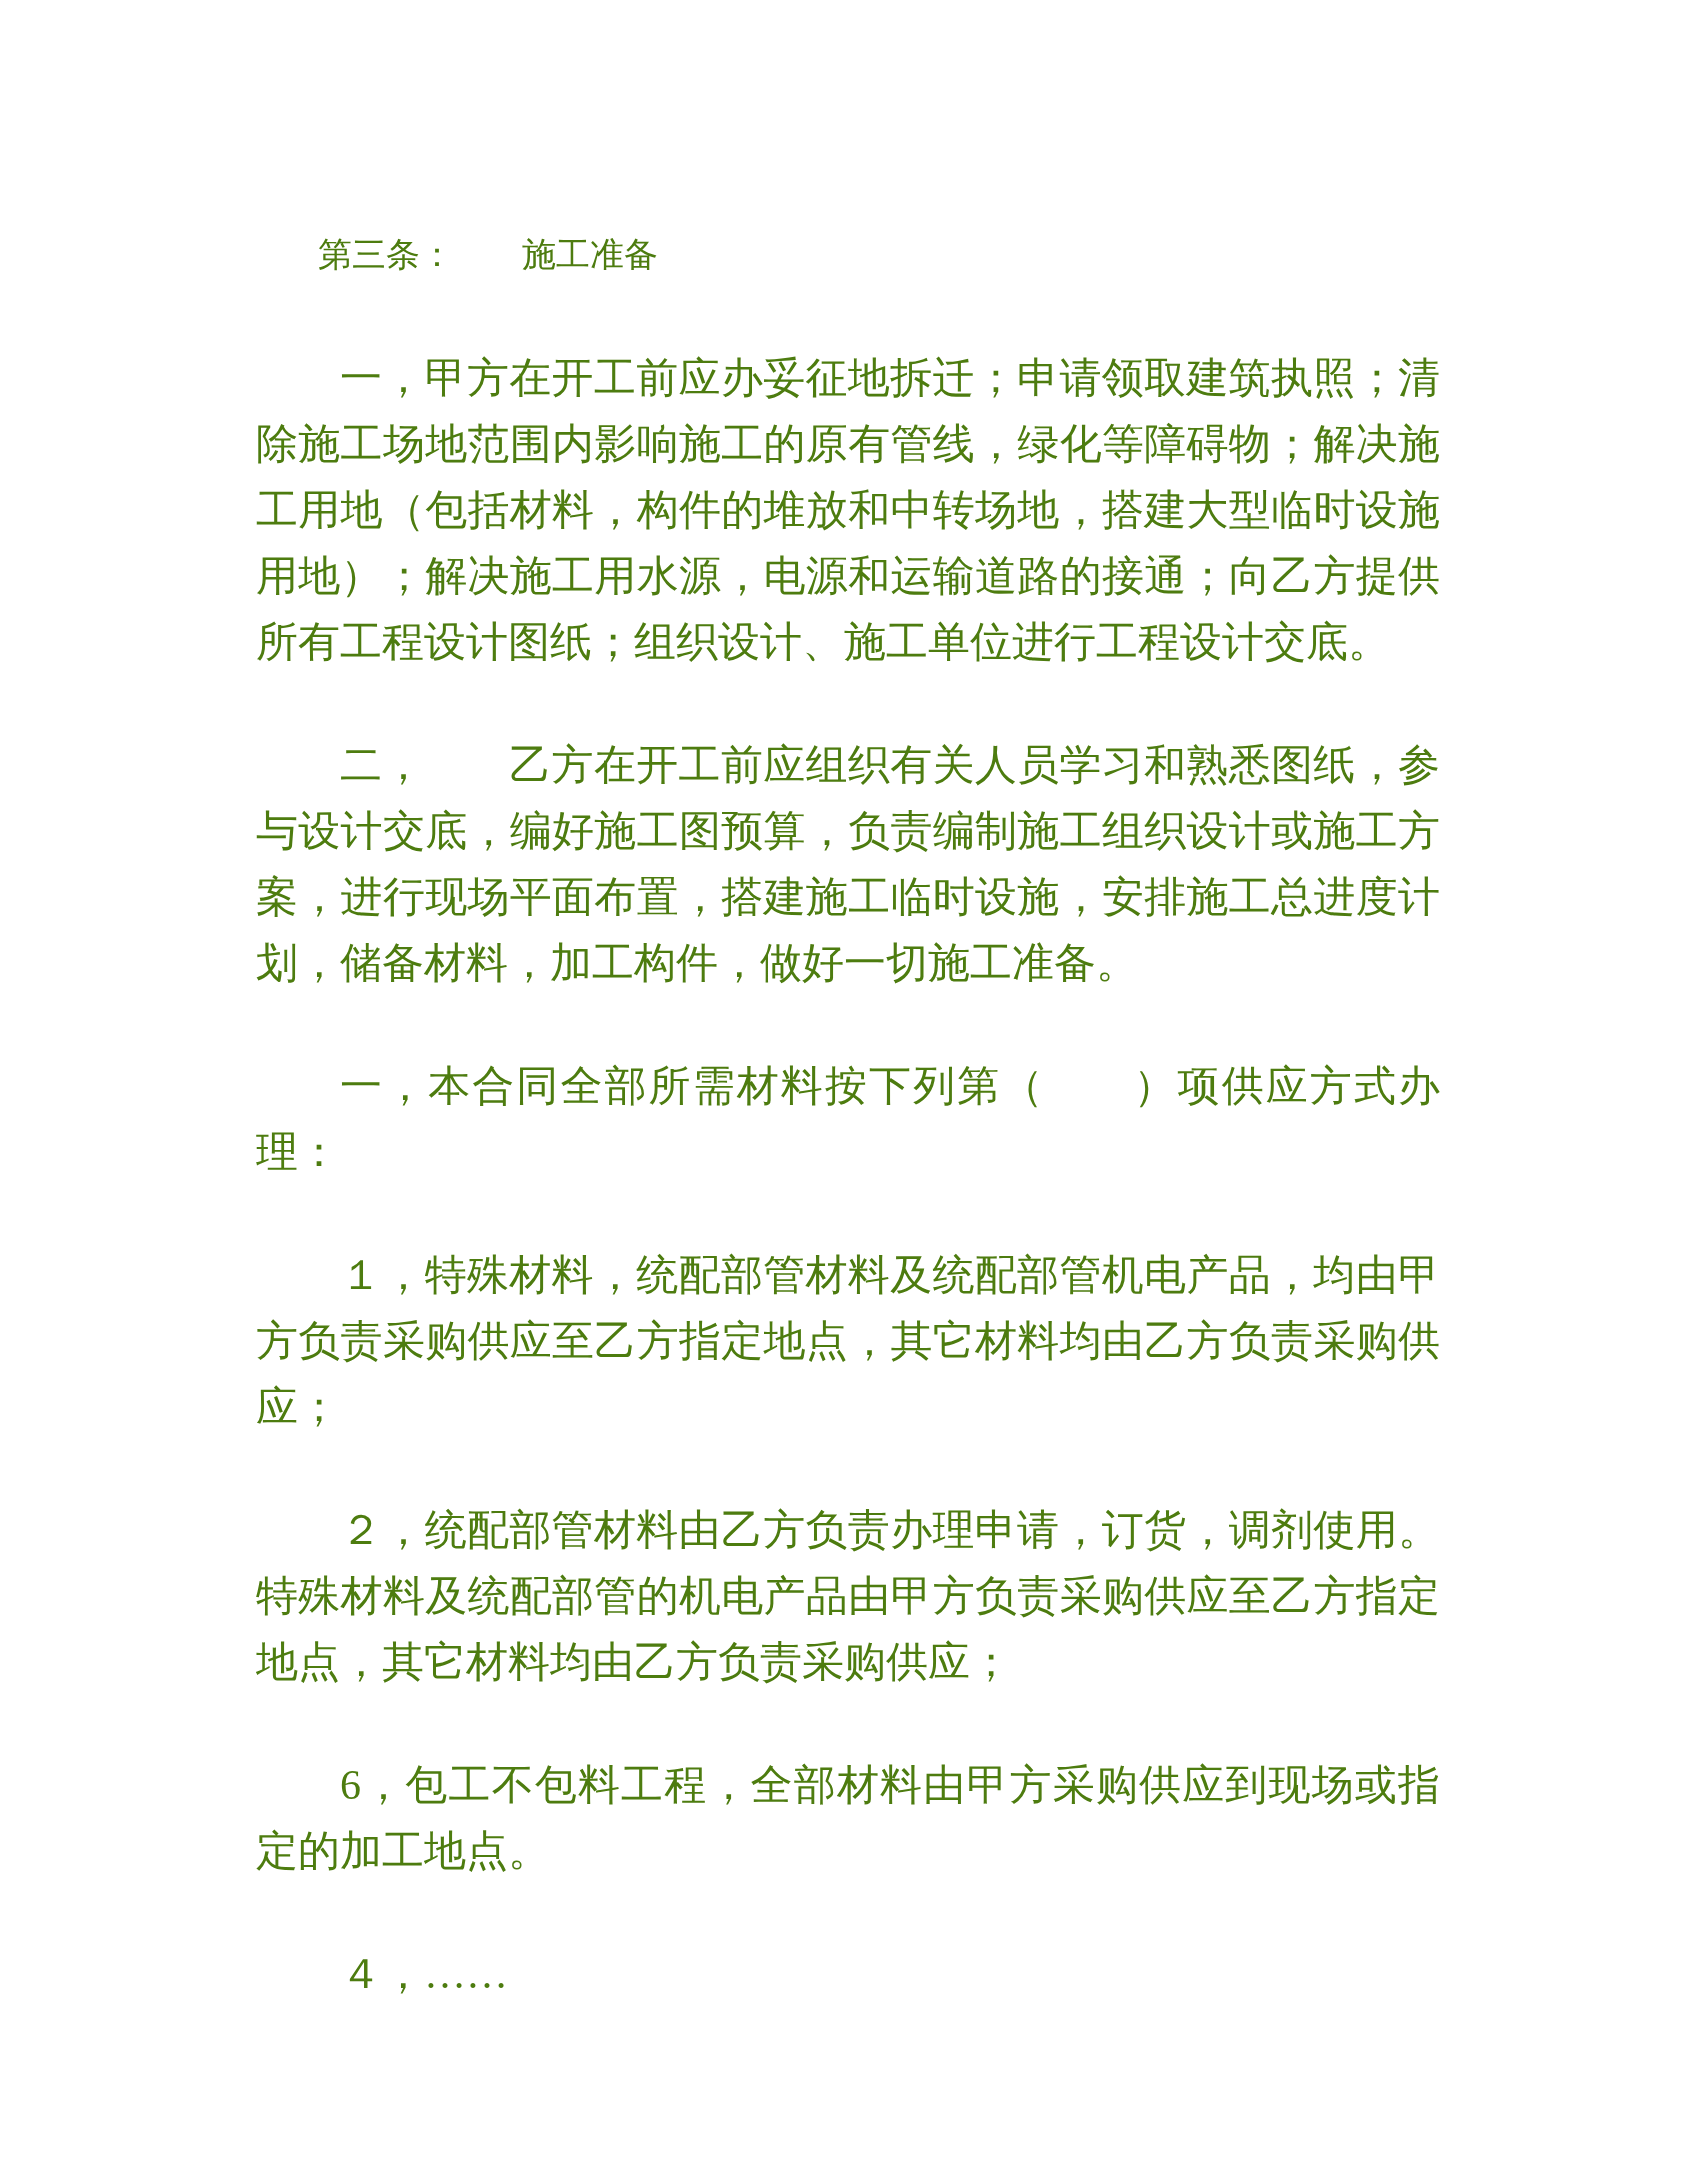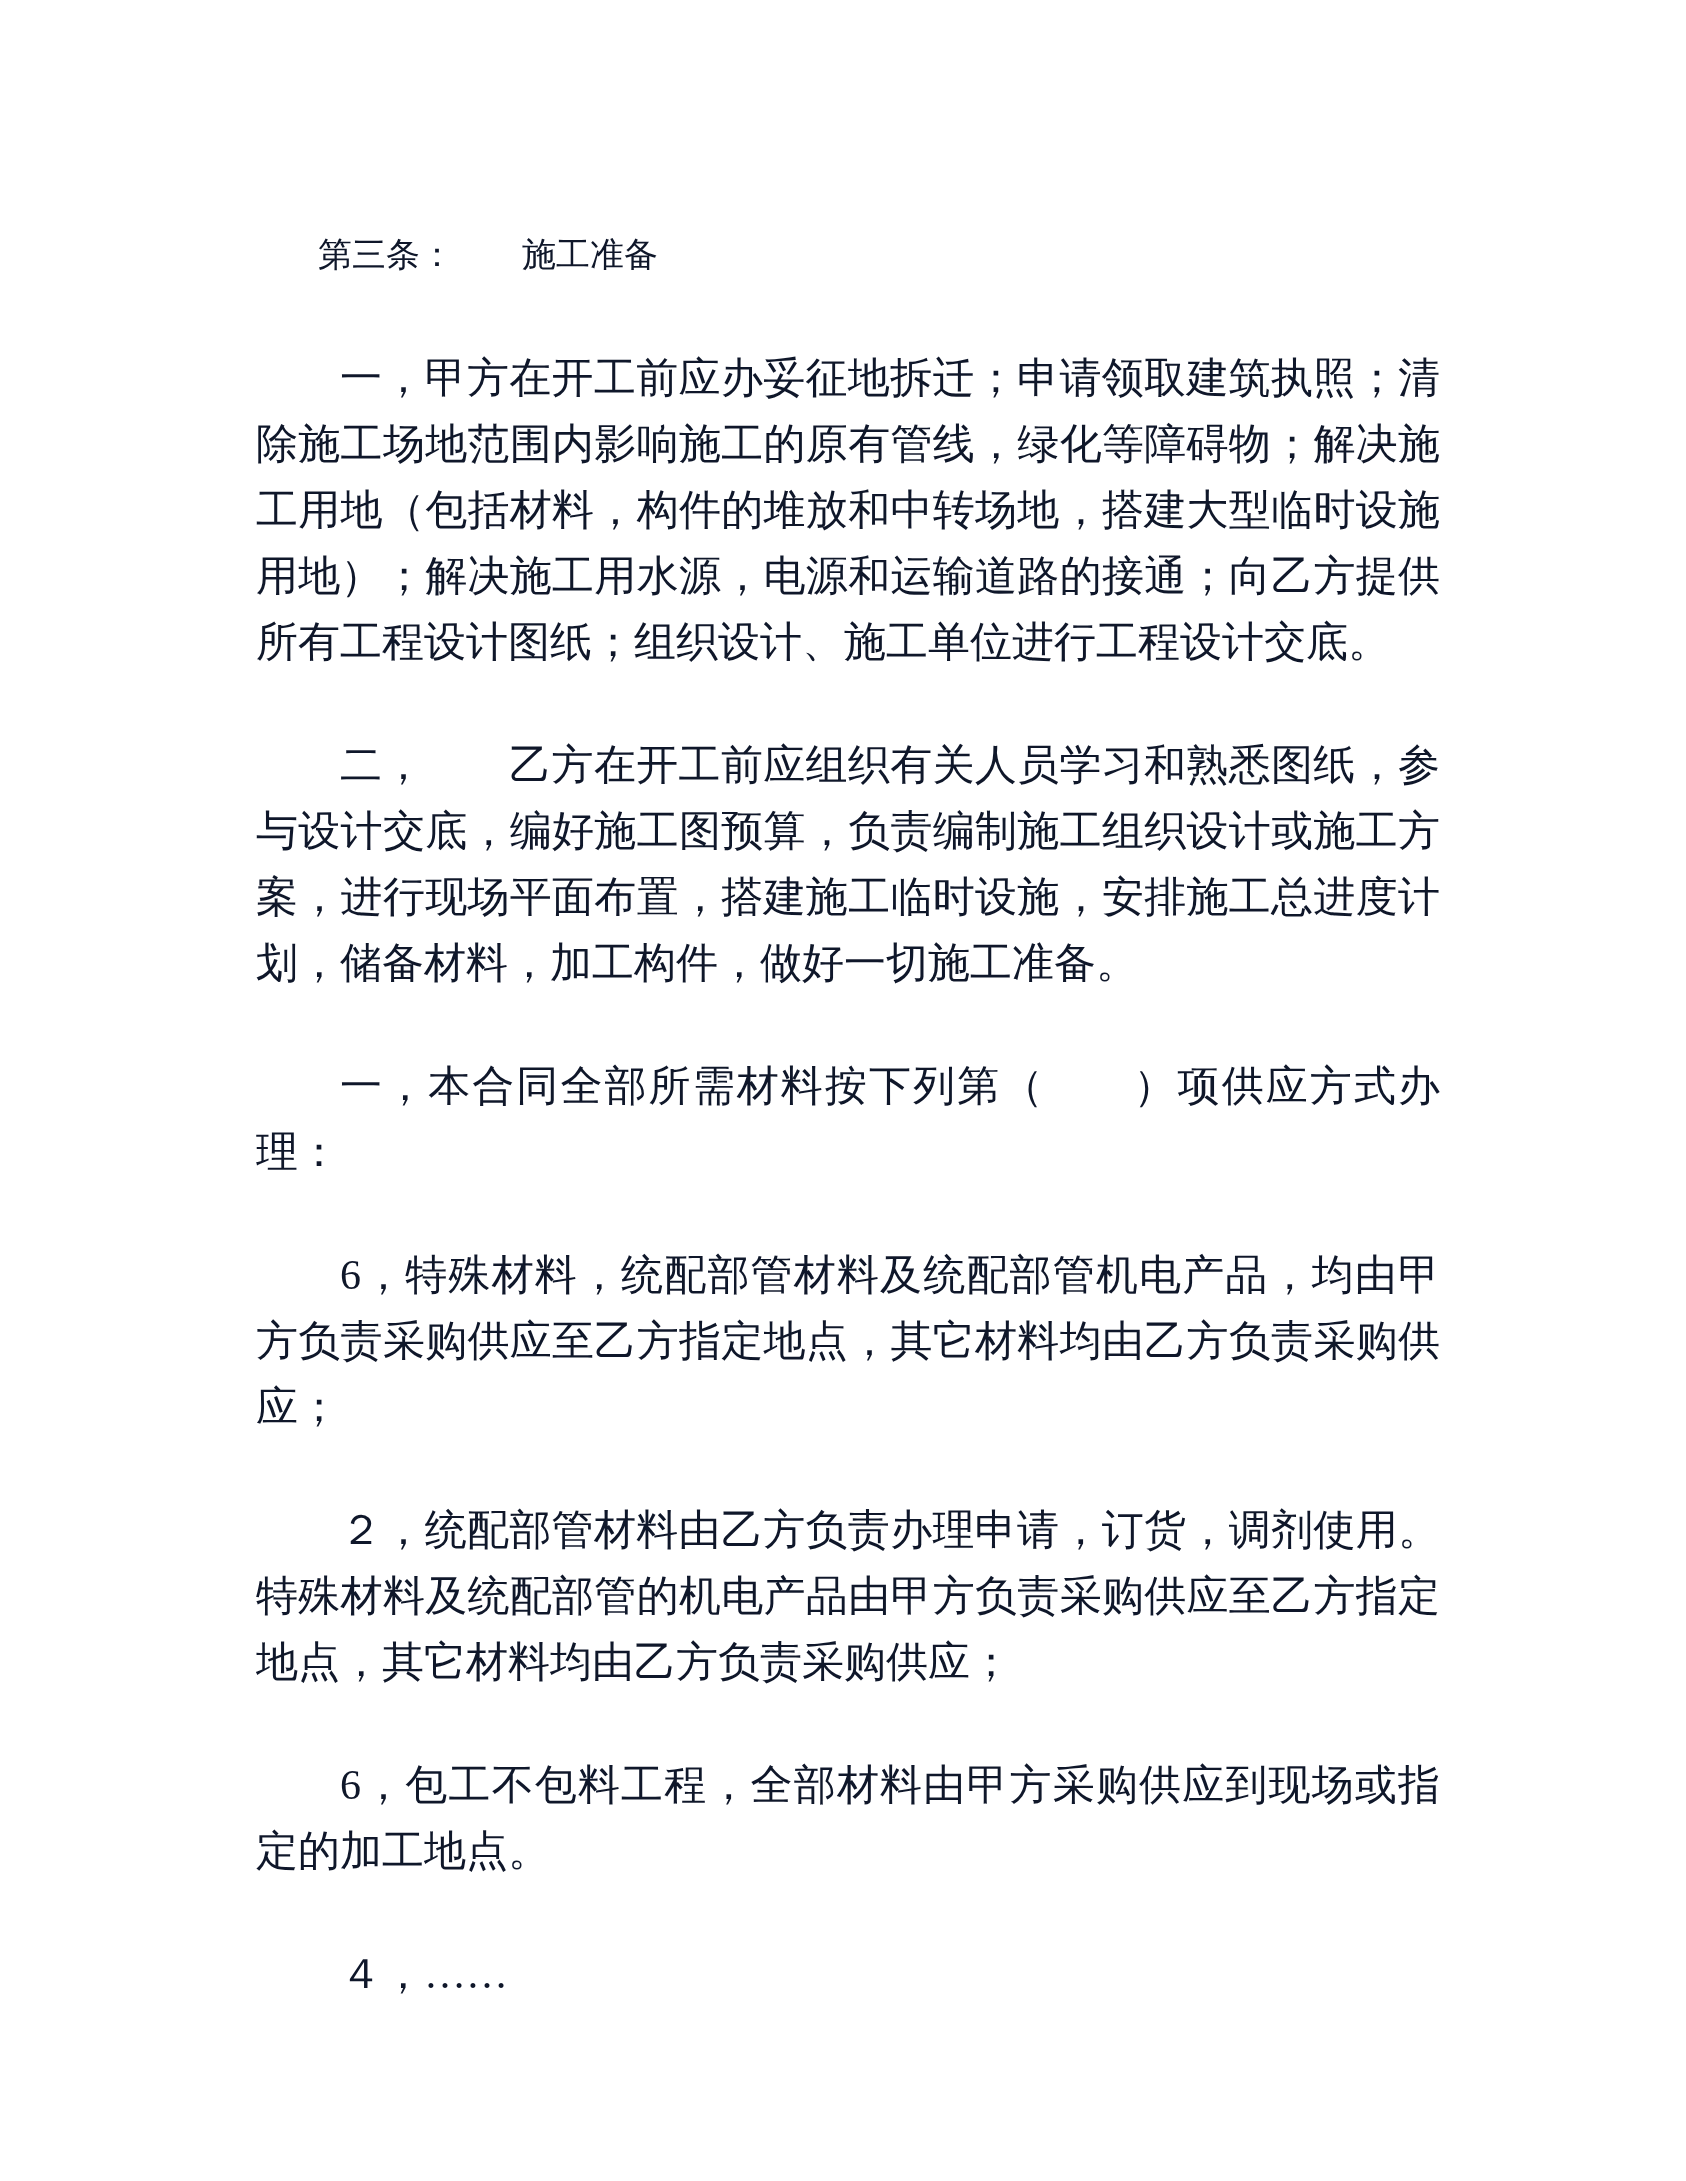--- a/index.html
+++ b/index.html
@@ -8,21 +8,21 @@
     background: #ffffff;
   }
   .page {
     position: relative;
     width: 1686px;
     height: 2182px;
     background: #ffffff;
     box-sizing: border-box;
     padding: 222px 246px 0 250px;
     font-family: "Liberation Serif", "DejaVu Serif", serif;
-    color: #0f172a;
+    color: #4d7c0f;
     overflow: hidden;
   }
   .para {
     margin: 0 0 57px 6px;
     font-size: 42px;
     line-height: 66px;
     text-indent: 2em;
     text-align: justify;
     word-break: break-all;
   }
@@ -34,18 +34,18 @@
   }
 </style>
 </head>
 <body>
 
 <div class="page">
   <p class="heading">第三条：　　施工准备</p>
   <p class="para">一，甲方在开工前应办妥征地拆迁；申请领取建筑执照；清除施工场地范围内影响施工的原有管线，绿化等障碍物；解决施工用地（包括材料，构件的堆放和中转场地，搭建大型临时设施用地）；解决施工用水源，电源和运输道路的接通；向乙方提供所有工程设计图纸；组织设计、施工单位进行工程设计交底。</p>
   <p class="para">二，　　乙方在开工前应组织有关人员学习和熟悉图纸，参与设计交底，编好施工图预算，负责编制施工组织设计或施工方案，进行现场平面布置，搭建施工临时设施，安排施工总进度计划，储备材料，加工构件，做好一切施工准备。</p>
   <p class="para">一，本合同全部所需材料按下列第（　　）项供应方式办理：</p>
-  <p class="para">6，特殊材料，统配部管材料及统配部管机电产品，均由甲方负责采购供应至乙方指定地点，其它材料均由乙方负责采购供应；</p>
+  <p class="para">１，特殊材料，统配部管材料及统配部管机电产品，均由甲方负责采购供应至乙方指定地点，其它材料均由乙方负责采购供应；</p>
   <p class="para">２，统配部管材料由乙方负责办理申请，订货，调剂使用。特殊材料及统配部管的机电产品由甲方负责采购供应至乙方指定地点，其它材料均由乙方负责采购供应；</p>
   <p class="para">6，包工不包料工程，全部材料由甲方采购供应到现场或指定的加工地点。</p>
   <p class="para">４，……</p>
 </div>
 
 
 </body></html>

